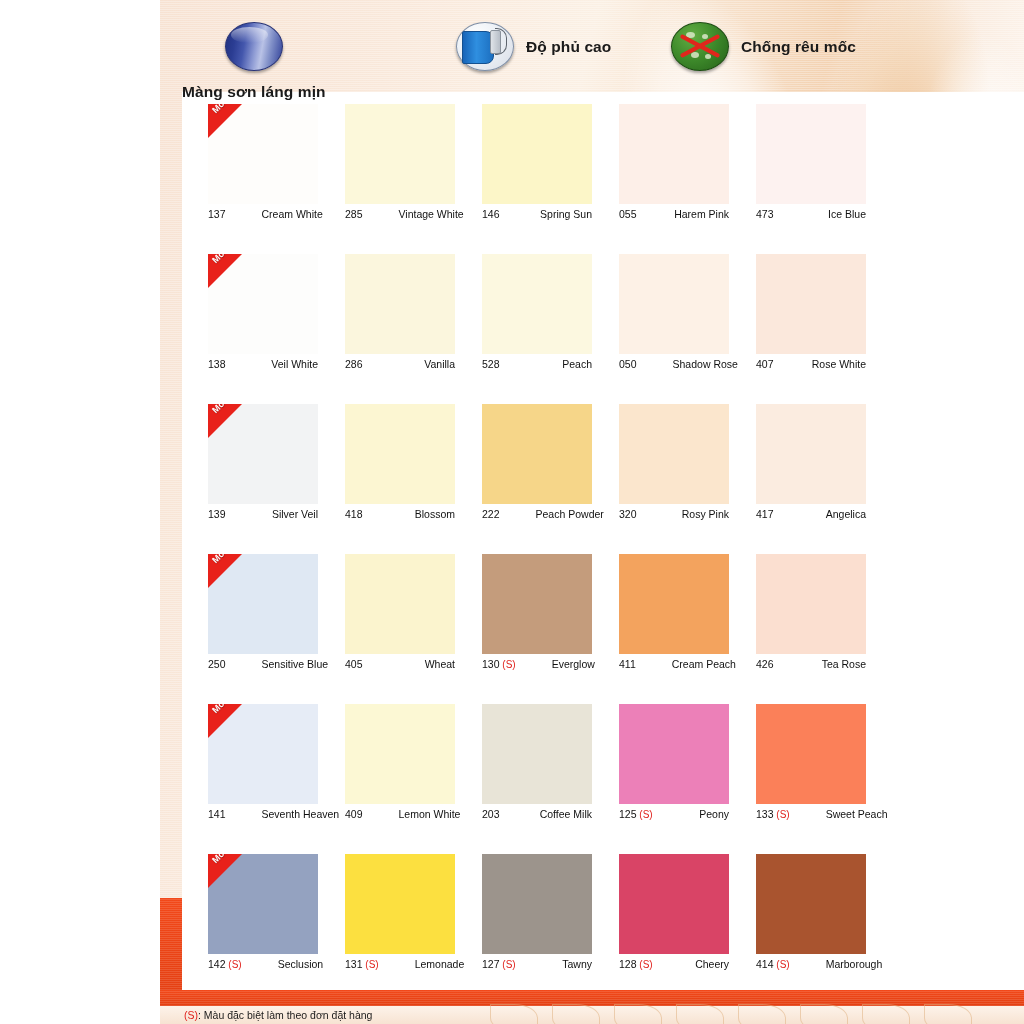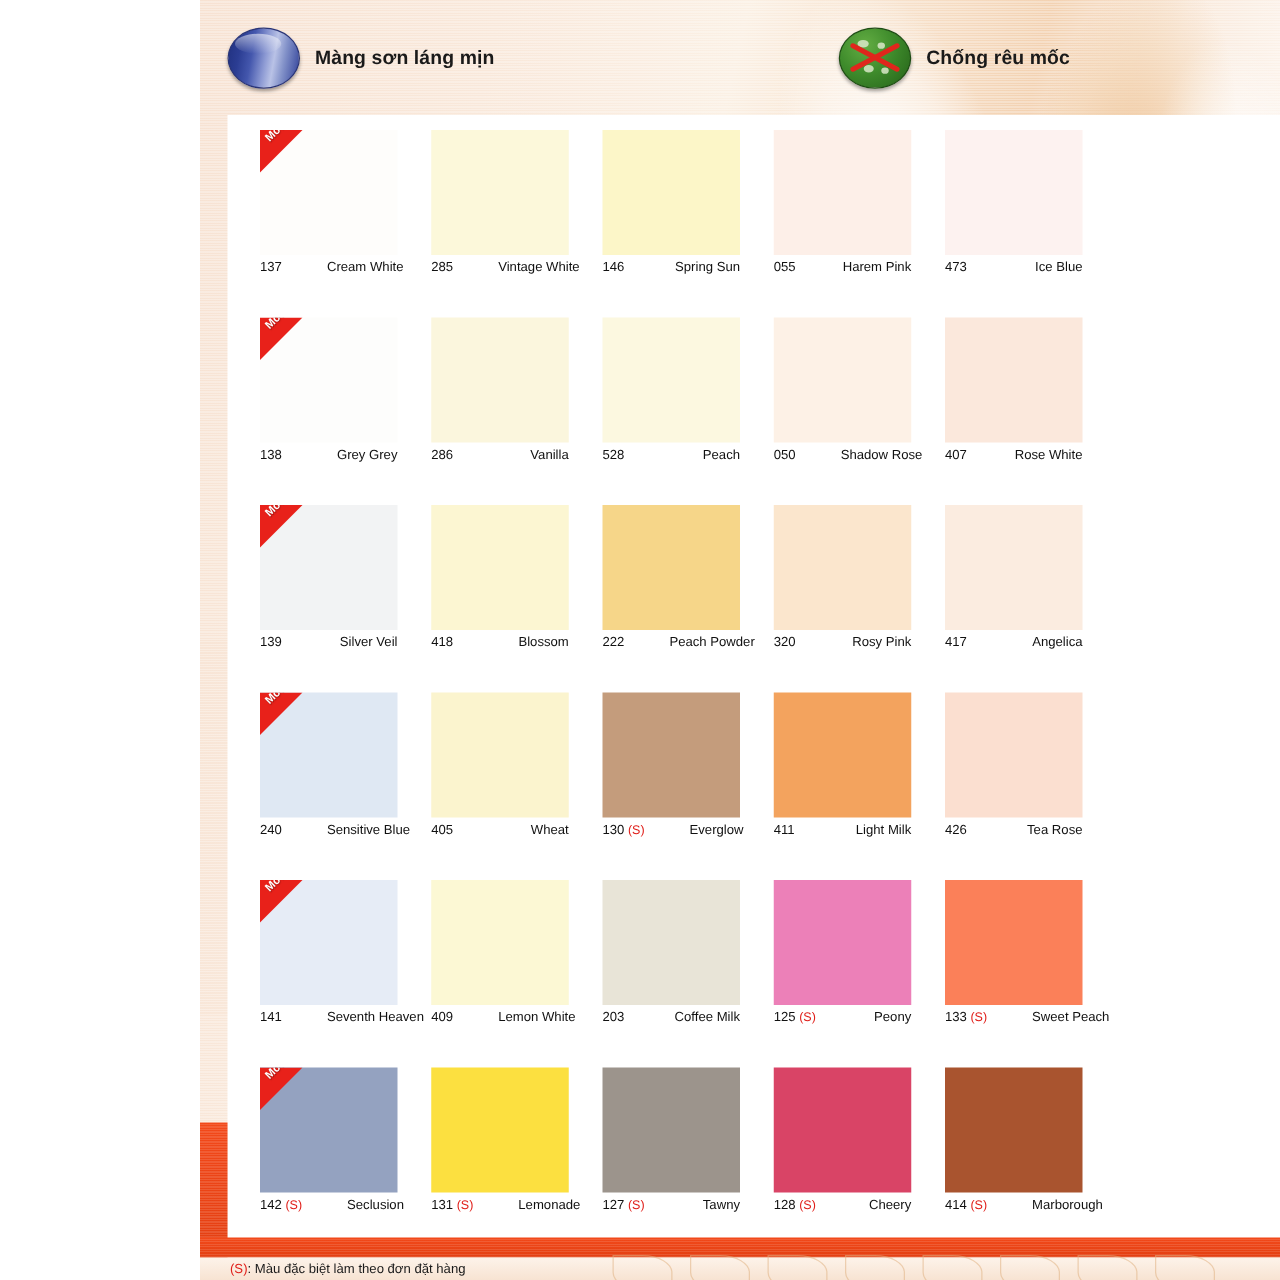--- a/index.html
+++ b/index.html
@@ -174,25 +174,33 @@
 
 <div id="page">
 
   <div class="silk1"></div>
   <div class="silk2"></div>
   <div class="silk3"></div>
   <div class="silkb"></div>
 
   <div id="header">
 
-    <div class="feature" style="left:22px;">
+    <div class="feature" style="left:22px;flex-direction:column;">
       <div class="badge film"></div>
       <div class="feature-label">Màng sơn láng mịn</div>
     </div>
 
+    <div class="feature" style="left:296px;">
+      <div class="badge cover">
+        <span class="paint"></span>
+          <span class="roller"></span>
+          <span class="handle"></span>
+      </div>
+      <div class="feature-label">Độ phủ cao</div>
+    </div>
 
     <div class="feature" style="left:511px;align-items:center;">
       <div class="badge mold">
         <span class="spore" style="left:14px;top:9px;width:9px;height:6px;"></span>
         <span class="spore" style="left:30px;top:11px;width:6px;height:5px;"></span>
         <span class="spore" style="left:19px;top:29px;width:8px;height:6px;"></span>
         <span class="spore" style="left:33px;top:31px;width:6px;height:5px;"></span>
         <span class="x1"></span>
           <span class="x2"></span>
       </div>
@@ -241,21 +249,21 @@
             <span class="nm">Ice Blue</span>
           </div>
         </div>
         <div class="cell" style="left: 26px; top: 162px;">
           <div class="swatch" style="background: rgb(253, 253, 252);">
             <div class="newflag" style="border-top-color: rgb(232, 33, 26);"></div>
             <div class="newflag-text">Mới</div>
           </div>
           <div class="cap">
             <span class="code">138</span>
-            <span class="nm">Grey Grey</span>
+            <span class="nm">Veil White</span>
           </div>
         </div>
         <div class="cell" style="left: 163px; top: 162px;">
           <div class="swatch" style="background: rgb(251, 246, 221);"></div>
           <div class="cap">
             <span class="code">286</span>
             <span class="nm">Vanilla</span>
           </div>
         </div>
         <div class="cell" style="left: 300px; top: 162px;">
@@ -316,21 +324,21 @@
             <span class="code">417</span>
             <span class="nm">Angelica</span>
           </div>
         </div>
         <div class="cell" style="left: 26px; top: 462px;">
           <div class="swatch" style="background: rgb(223, 232, 243);">
             <div class="newflag" style="border-top-color: rgb(232, 33, 26);"></div>
             <div class="newflag-text">Mới</div>
           </div>
           <div class="cap">
-            <span class="code">240</span>
+            <span class="code">250</span>
             <span class="nm">Sensitive Blue</span>
           </div>
         </div>
         <div class="cell" style="left: 163px; top: 462px;">
           <div class="swatch" style="background: rgb(251, 244, 206);"></div>
           <div class="cap">
             <span class="code">405</span>
             <span class="nm">Wheat</span>
           </div>
         </div>
@@ -338,21 +346,21 @@
           <div class="swatch" style="background: rgb(196, 156, 124);"></div>
           <div class="cap">
             <span class="code">130<span class="sfx" style="color: rgb(224, 31, 26);"> (S)</span></span>
             <span class="nm">Everglow</span>
           </div>
         </div>
         <div class="cell" style="left: 437px; top: 462px;">
           <div class="swatch" style="background: rgb(243, 163, 94);"></div>
           <div class="cap">
             <span class="code">411</span>
-            <span class="nm">Light Milk</span>
+            <span class="nm">Cream Peach</span>
           </div>
         </div>
         <div class="cell" style="left: 574px; top: 462px;">
           <div class="swatch" style="background: rgb(251, 223, 208);"></div>
           <div class="cap">
             <span class="code">426</span>
             <span class="nm">Tea Rose</span>
           </div>
         </div>
         <div class="cell" style="left: 26px; top: 612px;">

